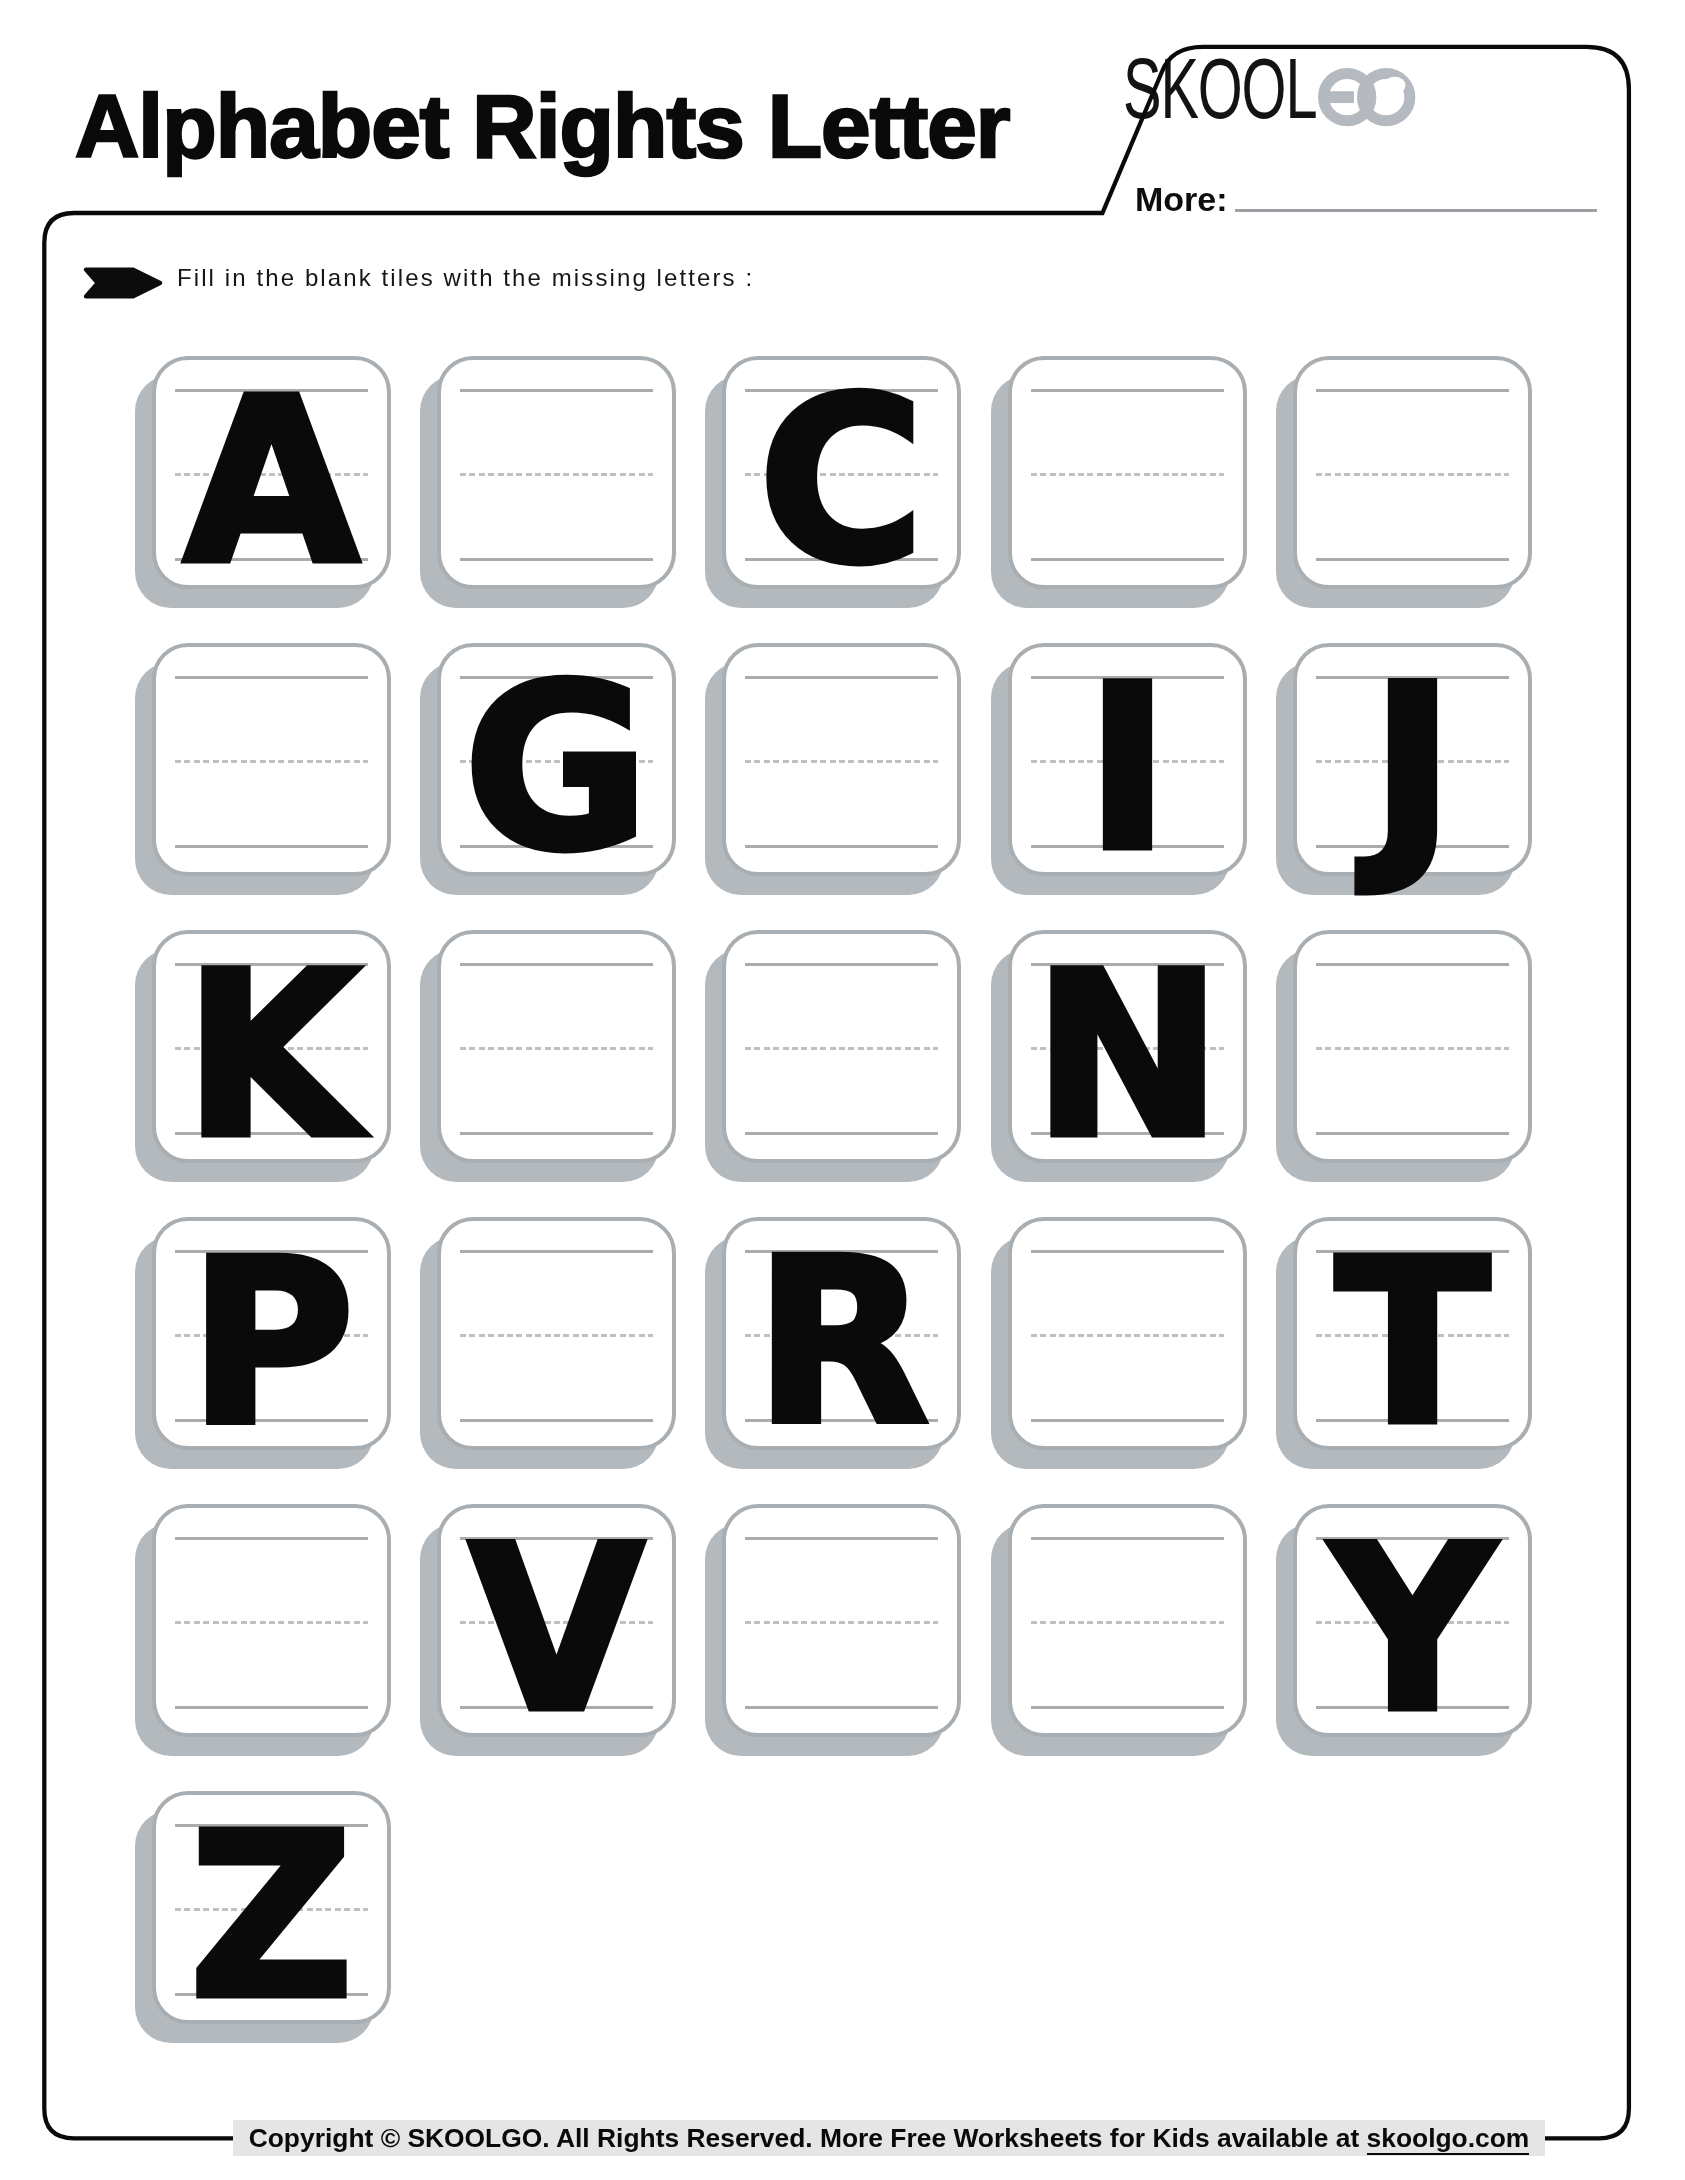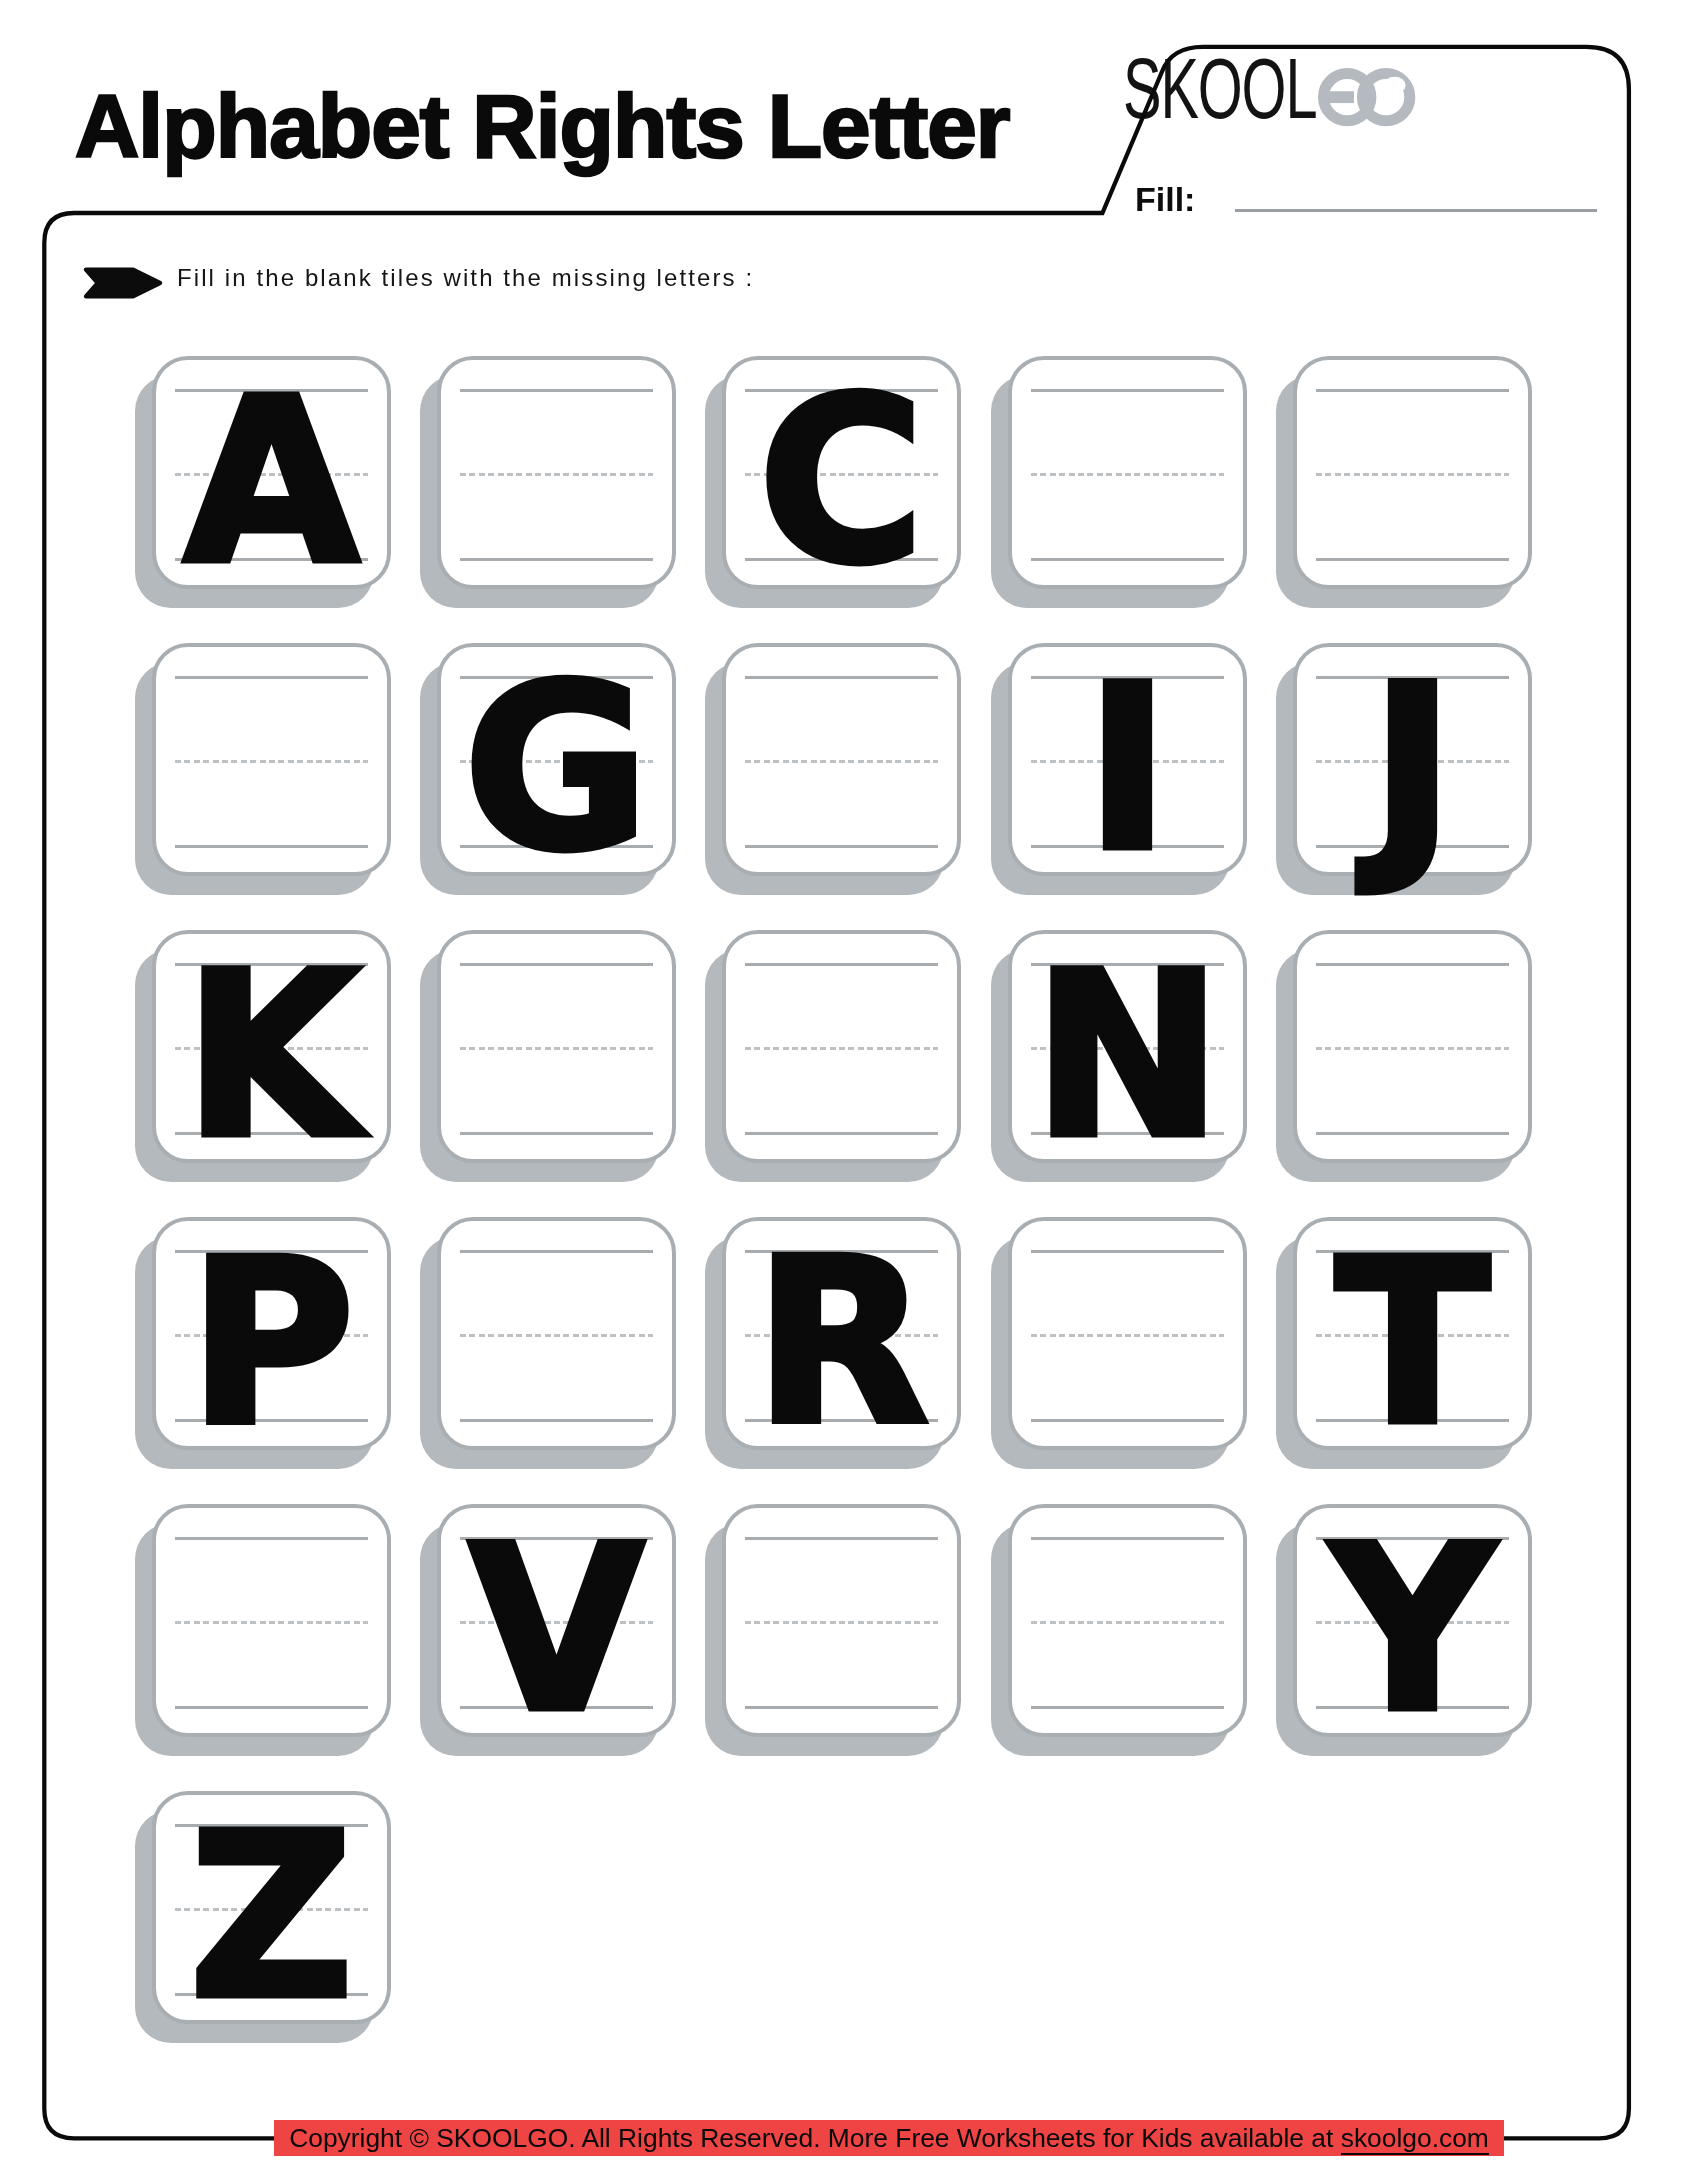--- a/index.html
+++ b/index.html
@@ -68,22 +68,22 @@
     font-size:226px;line-height:1;color:#0a0a0a;
     -webkit-text-stroke:6.8px #0a0a0a;
   }
 
   
   .footer-wrap{
     position:absolute;left:97px;top:2120px;width:1584px;
     text-align:center;z-index:2;
   }
   .footer-text{
-    display:inline-block;background:#ef4444;padding:0 15.3px;
-    font-size:26.4px;font-weight:400;color:#0a0a0a;line-height:36px;
+    display:inline-block;background:#e5e5e5;padding:0 15.3px;
+    font-size:26.4px;font-weight:700;color:#0a0a0a;line-height:36px;
     white-space:nowrap;
   }
   .footer-link{
     border-bottom:2.6px solid #0a0a0a;cursor:pointer;
   }
 
   .border-svg{position:absolute;left:0;top:0;z-index:1;}
   .tiles-layer{position:absolute;left:0;top:0;z-index:2;width:100%;height:100%;}
 </style>
 </head>
@@ -101,21 +101,21 @@
   <span class="skool" data-interactable="false">SKOOL</span>
   <svg class="go-mark" data-interactable="false" width="99" height="66" viewBox="0 0 116 78">
     <circle cx="34" cy="38" r="28" fill="none" stroke="#b5bac0" stroke-width="13"></circle>
     <rect x="8" y="31" width="34" height="14" fill="#b5bac0"></rect>
     <circle cx="80" cy="38" r="28" fill="none" stroke="#b5bac0" stroke-width="13"></circle>
     <ellipse cx="90" cy="24" rx="13" ry="10" fill="#ffffff"></ellipse>
   </svg>
   <span class="sr" data-interactable="false">GO</span>
 </div>
 
-<div class="name-label" data-interactable="false">Fill:</div>
+<div class="name-label" data-interactable="false">More:</div>
 <div class="name-underline" data-interactable="true"></div>
 
 <svg class="instruction-icon" data-interactable="false" width="80" height="32" viewBox="0 0 94 38">
   <polygon points="3,3 59,3 91,19 59,35 3,35 17,19" fill="#0c0c0c" stroke="#0c0c0c" stroke-width="5" stroke-linejoin="round"></polygon>
 </svg>
 <div class="instruction-text" data-interactable="false">Fill in the blank tiles with the missing letters :</div>
 
 <div class="tiles-layer" data-interactable="false" id="grid">
     <div class="tile" data-interactable="false" style="left: 152px; top: 356px;">
       <div class="guide top" data-interactable="false"></div>

